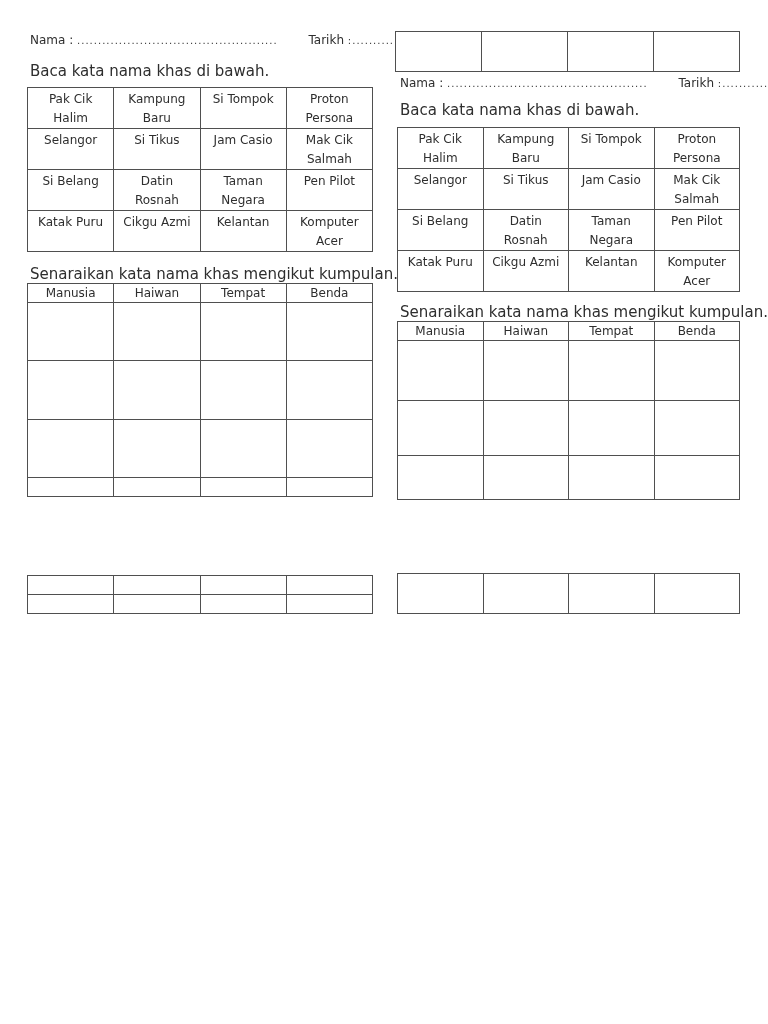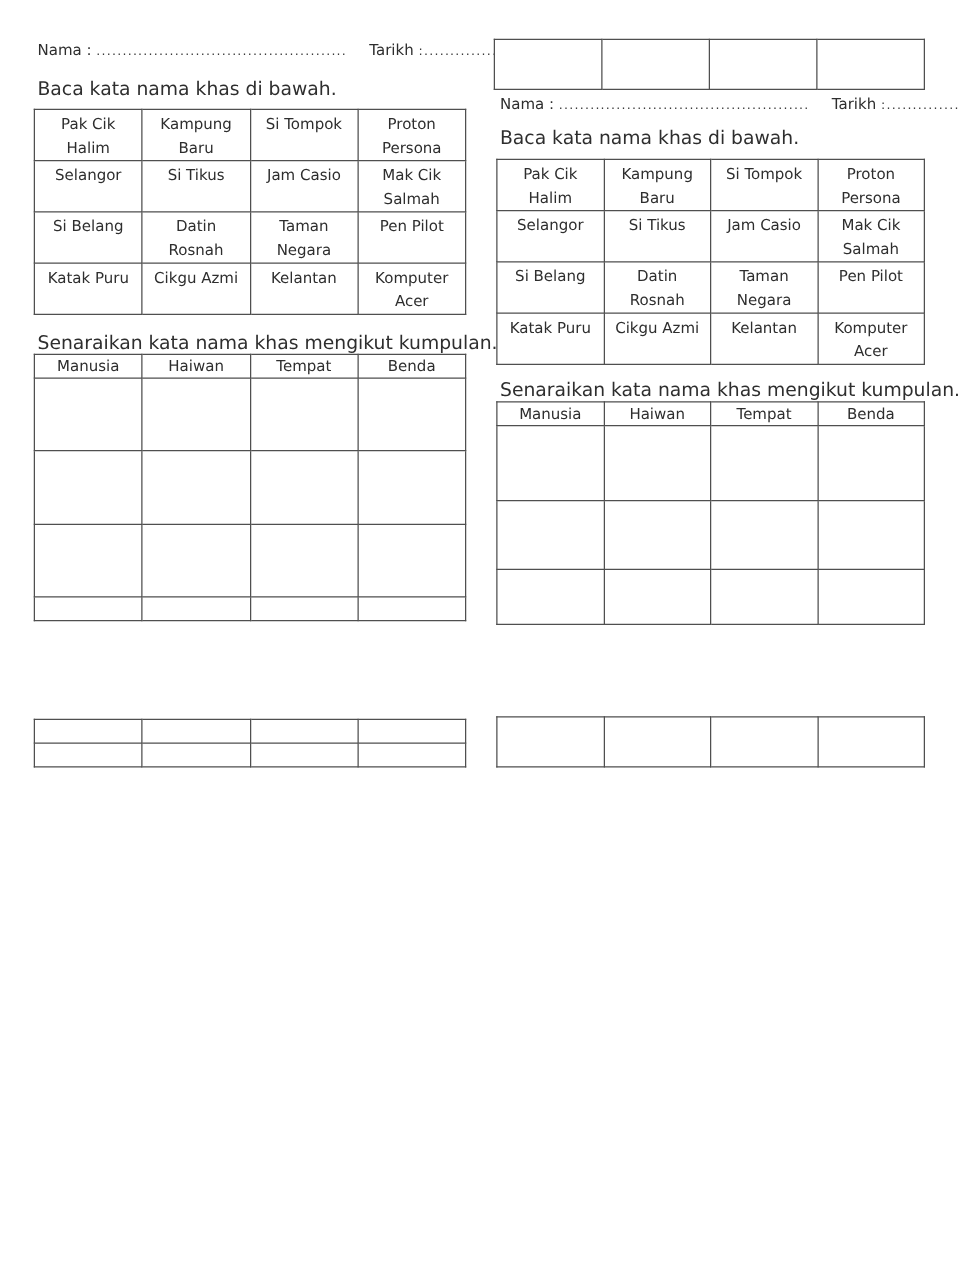--- a/index.html
+++ b/index.html
@@ -6,21 +6,21 @@
   .page {
     position:relative; width:768px; height:1024px; background:#ffffff;
     font-family:"DejaVu Sans", sans-serif; color:#2e2e2e; overflow:hidden;
   }
   .sheet { position:absolute; top:0; height:1024px; }
   .sheet-left  { left:0;   width:384px; }
   .sheet-right { left:384px; width:384px; }
   .abs { position:absolute; }
   .nameline { font-size:12px; white-space:nowrap; }
   .nameline .dots { font-size:10px; letter-spacing:1px; color:#3a3a3a; }
-  .nameline .datelabel { margin-left:14px; }
+  .nameline .datelabel { margin-left:27px; }
   .instr { font-size:15px; white-space:nowrap; }
   table.tbl { border-collapse:collapse; table-layout:fixed; position:absolute; background:#ffffff; }
   table.tbl td {
     border:1px solid #4f4f4f; box-sizing:border-box;
     vertical-align:top; text-align:center;
     font-size:12px; line-height:19px; padding:2px 2px 0 2px;
     white-space:pre-line; overflow:hidden; width:25%;
   }
   tr.h40 td { height:40px; }
   tr.h58 td { height:58px; }

